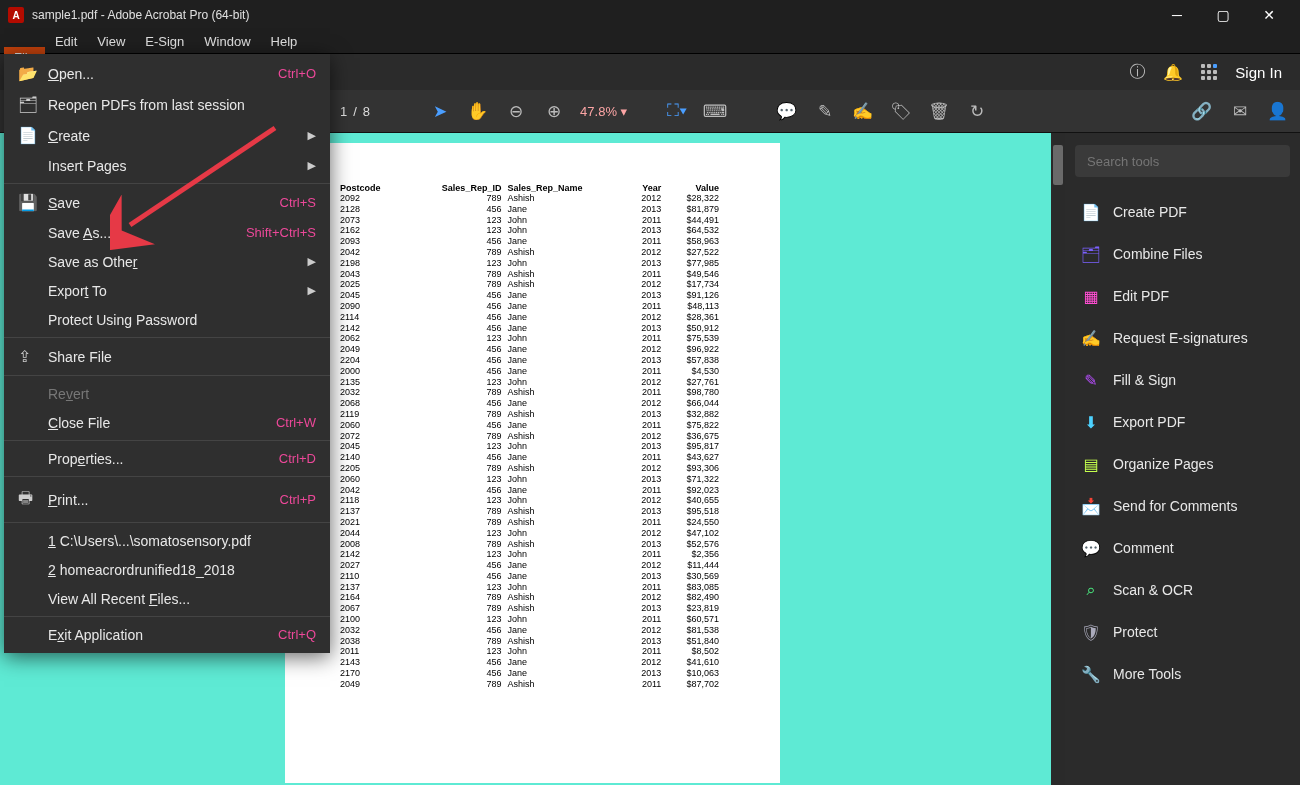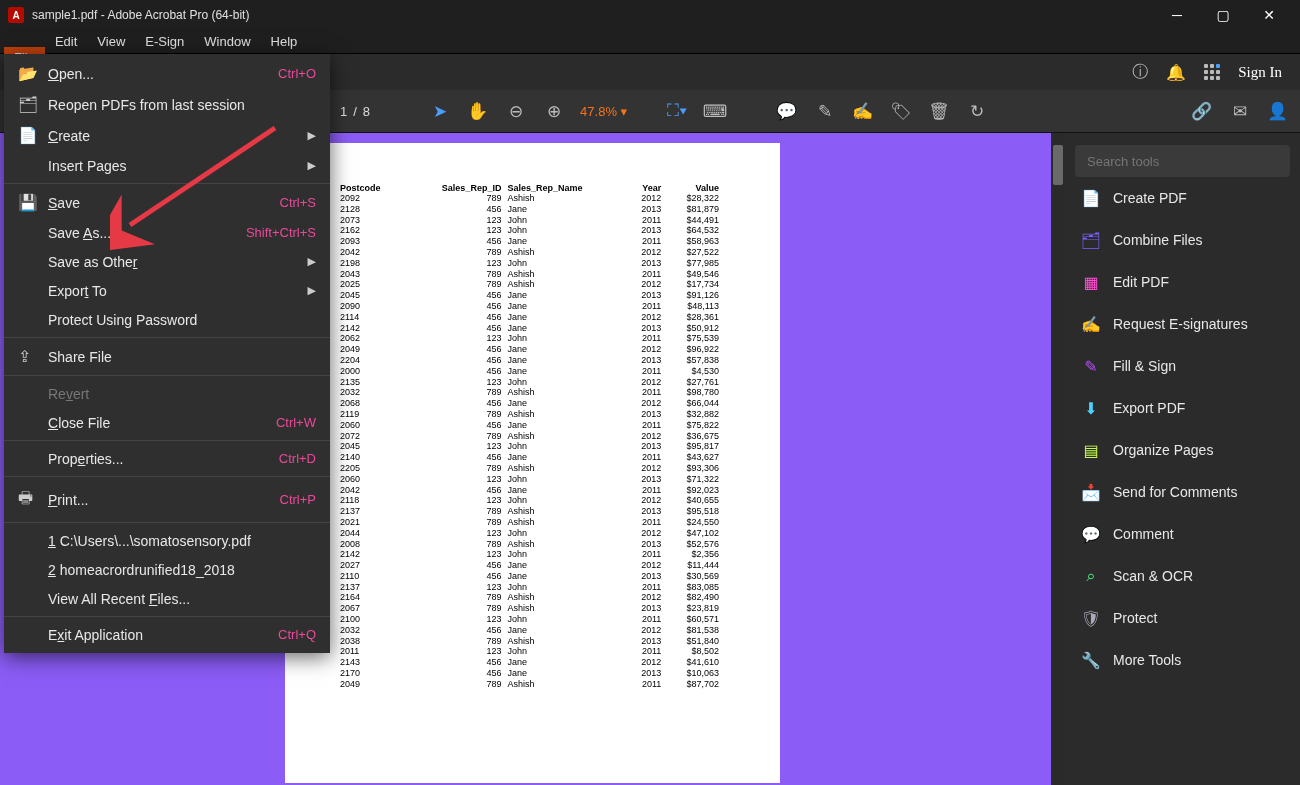--- a/index.html
+++ b/index.html
@@ -6,37 +6,37 @@
 body { width: 1300px; height: 785px; background: #1a1a1a; color: #fff; overflow: hidden; position: relative; }
 .titlebar { height: 30px; background: #1f1f1f; display: flex; align-items: center; padding: 0 8px; font-size: 12px; color: #e0e0e0; }
 .titlebar .app-icon { width: 16px; height: 16px; background: #b30b00; border-radius: 2px; margin-right: 8px; display:flex; align-items:center; justify-content:center; font-size:10px; font-weight:bold; color:#fff;}
 .titlebar .spacer { flex: 1; }
 .winbtn { width: 46px; height: 30px; display: flex; align-items: center; justify-content: center; color: #fff; font-size: 14px; }
 .menubar { height: 24px; background: #1f1f1f; display: flex; align-items: center; padding: 0 4px; font-size: 13px; border-bottom: 1px solid #000; }
 .menubar .mitem { padding: 3px 10px; color: #e0e0e0; cursor: default; }
 .menubar .mitem.active { background: #c2410c; margin-top: 32px; }
 .topbar { height: 36px; background: #2b2b2b; display: flex; align-items: center; justify-content: flex-end; padding: 0 18px; gap: 18px; }
 .topbar .ticon { color: #bbb; font-size: 16px; }
-.topbar .signin { color: #fff; font-size: 15px; font-family: Liberation Serif, serif; }
+.topbar .signin { color: #fff; font-size: 15px; }
 .toolbar { height: 43px; background: #333333; display: flex; align-items: center; padding: 0 10px; gap: 14px; border-bottom: 1px solid #111; }
 .toolbar .page-ind { color: #ddd; font-size: 13px; margin-left: 330px; display:flex; align-items:center; gap:6px;}
 .toolbar .ticon2 { color: #bbb; font-size: 17px; display:flex; align-items:center; justify-content:center; width:24px;}
-.toolbar .zoom { color: #f97316; font-size: 13px; }
+.toolbar .zoom { color: #fca5a5; font-size: 13px; }
 .toolbar .grow { flex: 1; }
 .content { display: flex; height: calc(785px - 30px - 24px - 36px - 43px); }
-.docwrap { flex: 1; background: #8b5cf6; display: flex; justify-content: center; padding-top: 10px; position:relative; }
+.docwrap { flex: 1; background: #5eead4; display: flex; justify-content: center; padding-top: 10px; position:relative; }
 .page { width: 495px; height: 640px; background: #fff; color: #000; font-size: 9px; padding: 40px 55px 20px 55px; overflow:hidden;}
 .page table { border-collapse: collapse; font-size: 9px; width: 100%; }
 .page th { text-align: left; font-weight: bold; padding: 0 6px 0 0; font-size:9px;}
 .page td { padding: 0 6px 0 0; white-space: nowrap; line-height: 1.2;}
 .page td.r, .page th.r { text-align: right; }
 .scrollbar { position:absolute; right:0; top:0; width:14px; height:100%; background:#2a2a2a;}
 .scrollthumb { position:absolute; right:2px; top:12px; width:10px; height:40px; background:#6a6a6a; border-radius:2px;}
 .sidebar { width: 235px; background: #2b2b2b; padding: 12px 10px; overflow-y: auto; }
-.search { width: 100%; height: 32px; background: #3a3a3a; border: none; color: #aaa; padding: 0 12px; font-size: 13px; border-radius: 4px; }
+.search { width: 100%; height: 32px; background: #3a3a3a; border: none; color: #aaa; padding: 0 12px; font-size: 13px; border-radius: 4px; margin-bottom: 14px; }
 .tool-item { display: flex; align-items: center; gap: 12px; padding: 11px 6px; color: #e8e8e8; font-size: 14px; }
 .tool-icon { width: 20px; height: 20px; display: flex; align-items: center; justify-content: center; font-size: 16px; }
 .file-menu { position: absolute; top: 54px; left: 4px; width: 326px; background: #2f2f2f; box-shadow: 0 4px 20px rgba(0,0,0,0.6); z-index: 100; padding: 4px 0; }
 .fm-item { display: flex; align-items: center; padding: 6px 14px 6px 14px; font-size: 14px; color: #e8e8e8; min-height: 29px; }
 .fm-item.disabled { color: #777; }
 .fm-icon { width: 30px; display: flex; justify-content: flex-start; color: #ccc; font-size: 16px;}
 .fm-label { flex: 1; }
 .fm-label .ul { text-decoration: underline; }
 .fm-short { color: #ec4899; font-size: 13px; }
 .fm-arrow { color: #ccc; font-size: 11px; padding-left:6px;}

